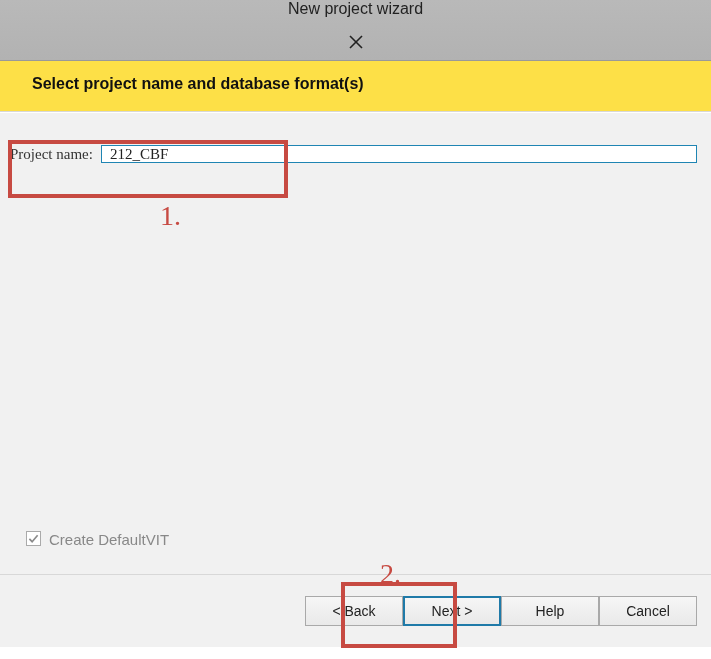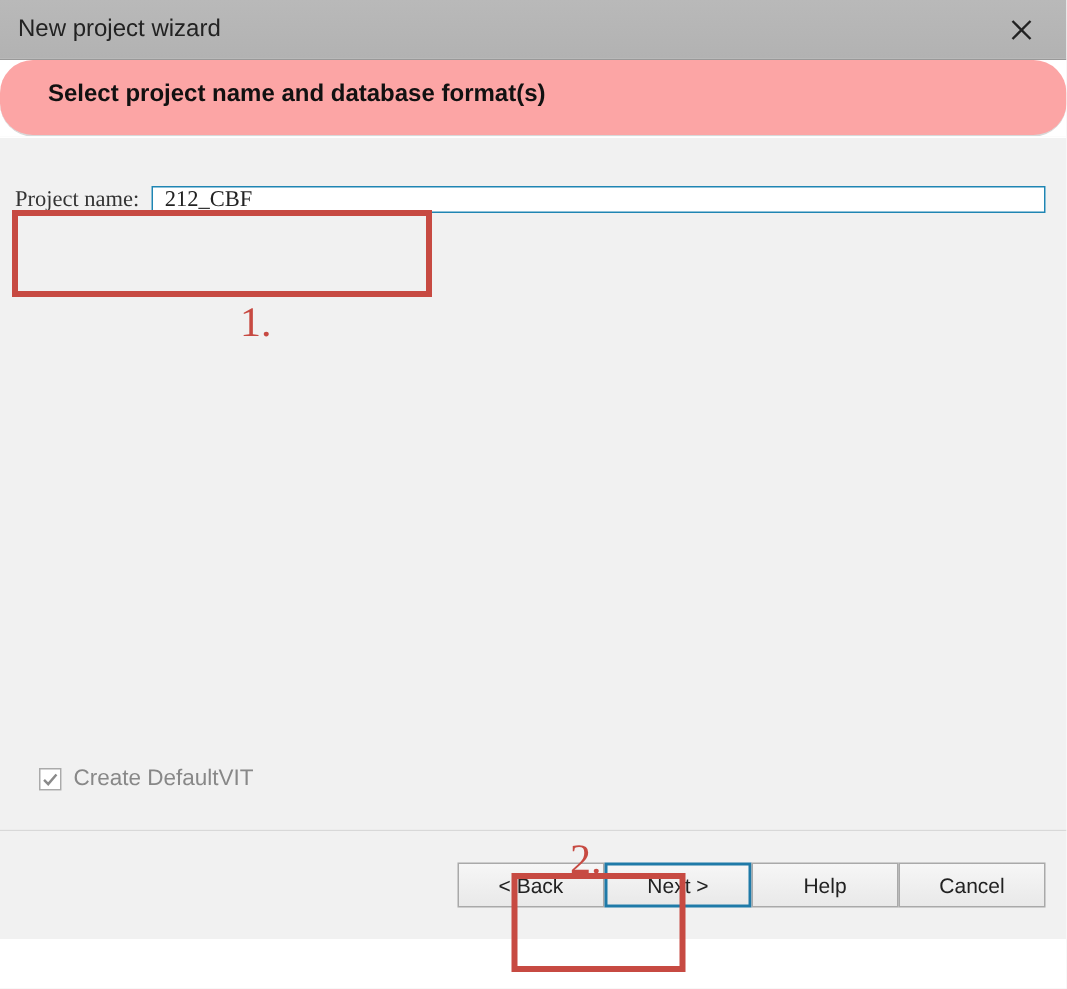--- a/index.html
+++ b/index.html
@@ -5,46 +5,46 @@
     * { box-sizing: border-box; margin: 0; padding: 0; }
     body {
       font-family: "Segoe UI", Tahoma, sans-serif;
       background: #fff;
       width: 711px;
       height: 659px;
       overflow: hidden;
       position: relative;
     }
     .titlebar {
-      height: 40px;
+      height: 61px;
       background: linear-gradient(#b9b9b9, #b2b2b2);
       display: flex;
       align-items: center;
       padding: 0 12px;
       border-bottom: 1px solid #999;
+      flex-direction: column;
     }
     .titlebar-title {
       font-size: 16px;
       color: #222;
       flex: 1;
     }
     .close-btn {
       width: 36px;
       height: 36px;
       display: flex;
       align-items: center;
       justify-content: center;
       cursor: pointer;
     }
     .close-btn svg { width: 14px; height: 14px; }
     .header-band {
-      background: #fca5a5;
+      background: #fde047;
       padding: 14px 28px 14px 32px;
       border-bottom: 1px solid #d8d8d8;
-      border-radius: 22px;
     }
     .header-title {
       font-size: 16px;
       font-weight: bold;
       color: #111;
       margin-bottom: 4px;
     }
     .header-desc {
       font-size: 14px;
       color: #555;
@@ -81,21 +81,21 @@
       font-size: 15px;
       font-family: inherit;
       color: #222;
       outline: none;
     }
     .checkbox-row {
       position: absolute;
       bottom: 26px;
       left: 26px;
       display: flex;
-      align-items: flex-end;
+      align-items: flex-start;
       gap: 8px;
       color: #888;
       font-size: 15px;
       margin-top: 48px;
     }
     .checkbox-box {
       width: 15px;
       height: 15px;
       border: 1px solid #aaa;
       background: #fff;

